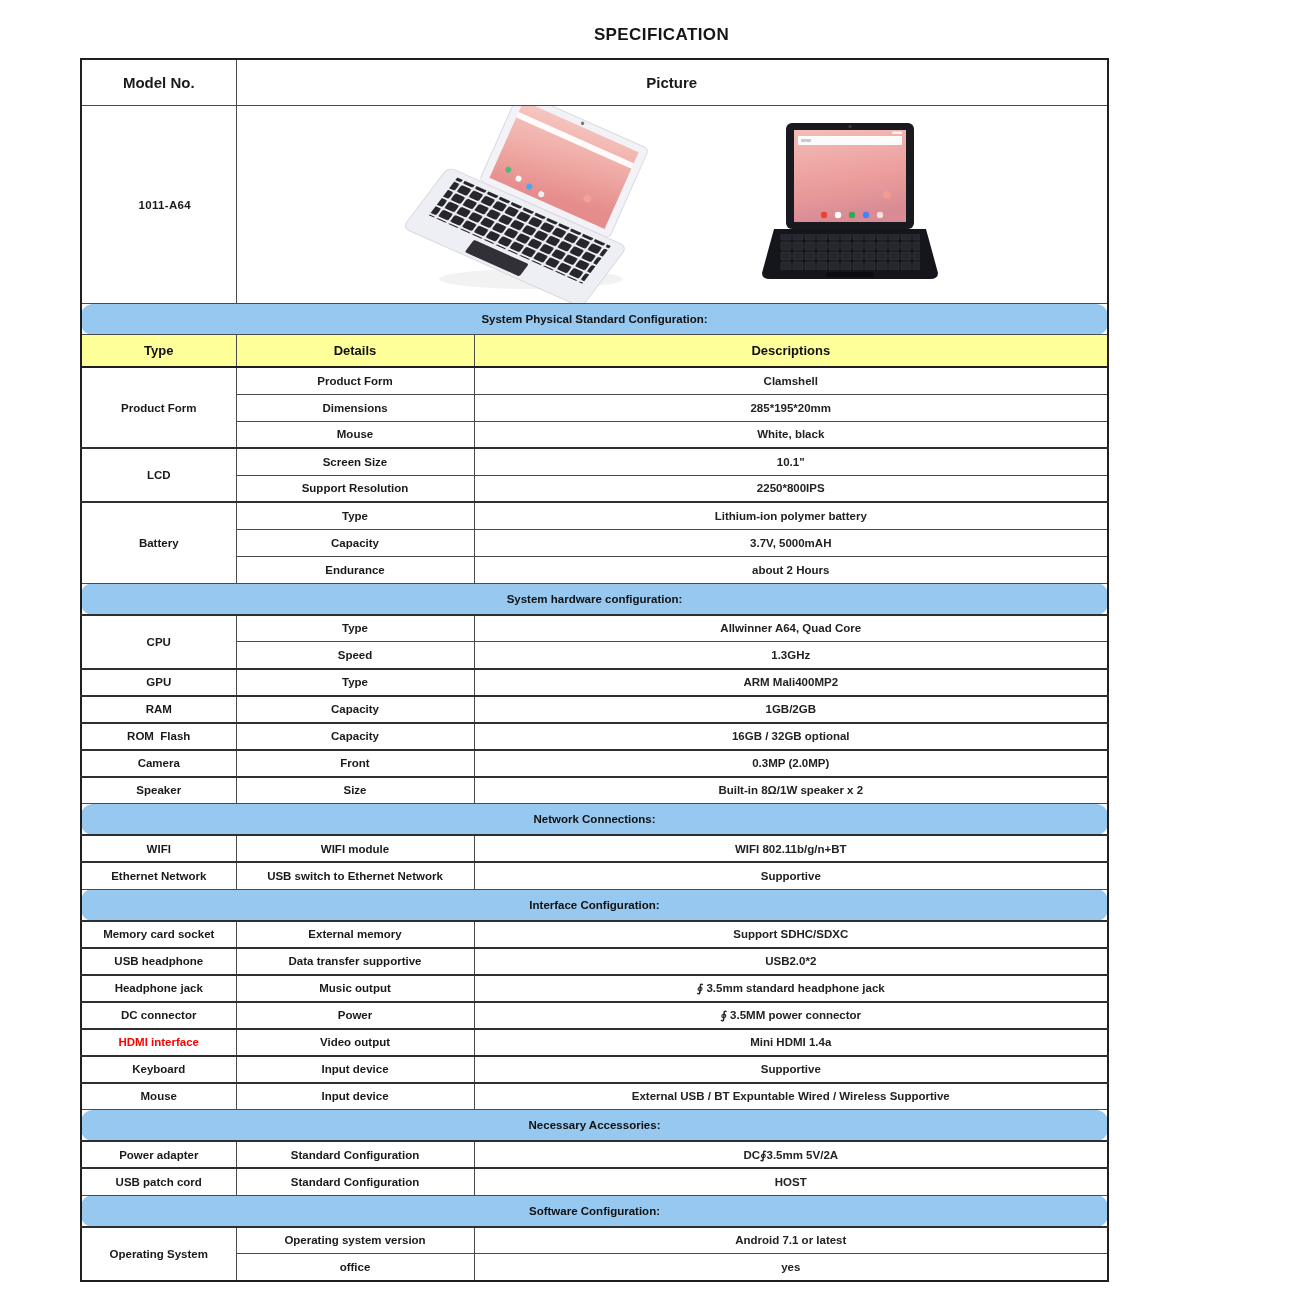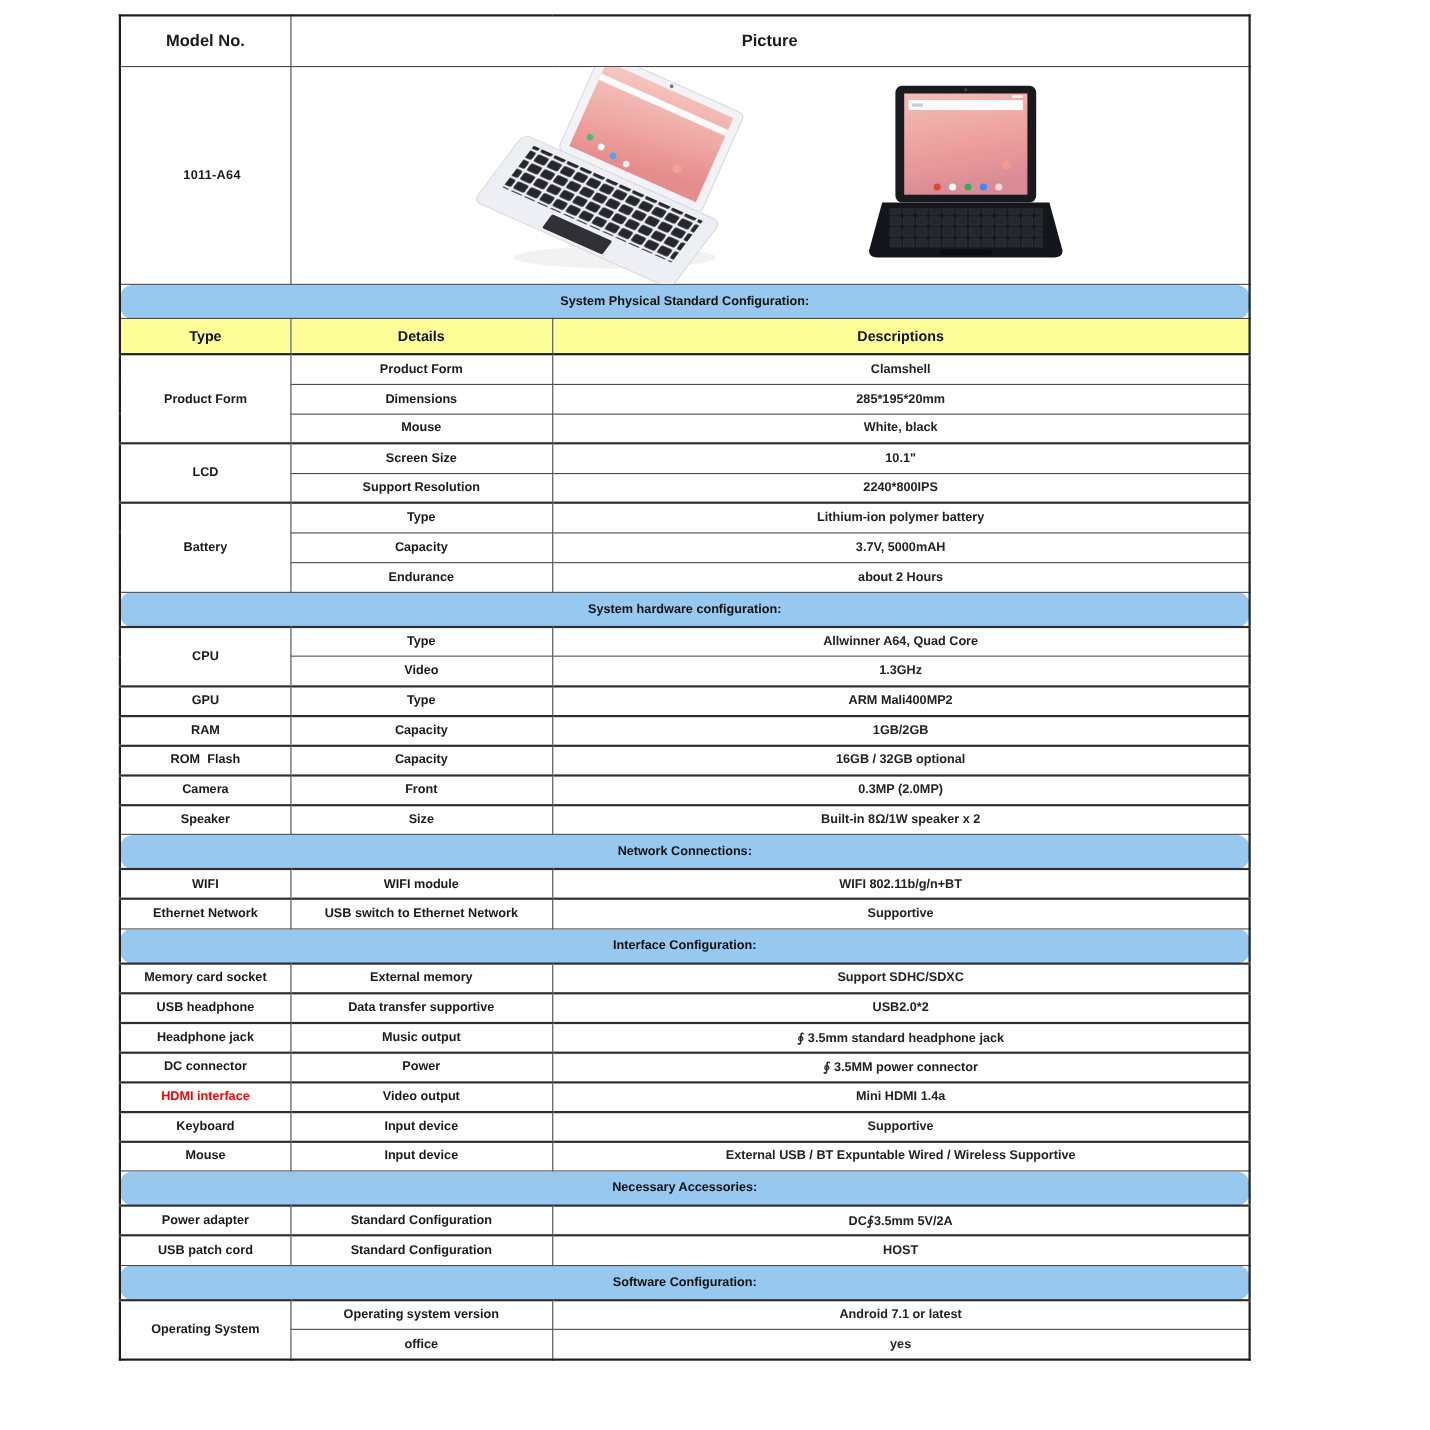--- a/index.html
+++ b/index.html
@@ -15,21 +15,21 @@
     --red:#FF0000;
     --bd-dark:#1f1f1f;
     --bd-thin:#4a4a4a;
   }
   .page{position:relative;width:1300px;height:1300px;overflow:hidden;}
   .doc-title{
     width:1027px;margin:0 0 0 148px;padding-top:25px;
     text-align:center;font-size:17px;font-weight:bold;letter-spacing:.4px;color:#161616;
   }
   table.spec{
-    width:1027px;margin:13px 0 0 108px;
+    width:1027px;margin:13px 0 0 80px;
     border-collapse:collapse;table-layout:fixed;
     border:2px solid var(--bd-dark);
   }
   table.spec td{
     border:1px solid var(--bd-thin);
     text-align:center;vertical-align:middle;
     font-size:11.5px;padding:2px 4px;overflow:hidden;
   }
   tr.hdr-row td{height:41px;font-weight:bold;font-size:15px;}
   tr.picture-row td{height:193px;padding-left:16px;}
@@ -51,20 +51,21 @@
   td.type-cell{font-weight:bold;white-space:pre-wrap;}
   td.detail-cell{font-weight:bold;}
   td.desc-cell{font-weight:bold;color:#222;}
   svg{overflow:visible;display:block;}
 </style>
 </head>
 <body>
 
 <div class="page">
 
+  <h1 class="doc-title">SPECIFICATION</h1>
 
   <table class="spec">
     <colgroup>
       <col style="width:155px">
         <col style="width:238px">
         <col style="width:634px">
     </colgroup>
     <tbody>
       <tr class="hdr-row">
         <td>Model No.</td>
@@ -158,21 +159,21 @@
           <td class="detail-cell">Mouse</td>
           <td class="desc-cell">White, black</td>
         </tr>
         <tr class="data-row group-start">
           <td class="type-cell" rowspan="2">LCD</td>
           <td class="detail-cell">Screen Size</td>
           <td class="desc-cell">10.1"</td>
         </tr>
         <tr class="data-row">
           <td class="detail-cell">Support Resolution</td>
-          <td class="desc-cell">2240*800IPS</td>
+          <td class="desc-cell">2250*800IPS</td>
         </tr>
         <tr class="data-row group-start">
           <td class="type-cell" rowspan="3">Battery</td>
           <td class="detail-cell">Type</td>
           <td class="desc-cell">Lithium-ion polymer battery</td>
         </tr>
         <tr class="data-row">
           <td class="detail-cell">Capacity</td>
           <td class="desc-cell">3.7V, 5000mAH</td>
         </tr>
@@ -182,21 +183,21 @@
         </tr>
         <tr class="section-row">
           <td class="section-header" colspan="3">System hardware configuration:</td>
         </tr>
         <tr class="data-row group-start">
           <td class="type-cell" rowspan="2">CPU</td>
           <td class="detail-cell">Type</td>
           <td class="desc-cell">Allwinner A64, Quad Core</td>
         </tr>
         <tr class="data-row">
-          <td class="detail-cell">Video</td>
+          <td class="detail-cell">Speed</td>
           <td class="desc-cell">1.3GHz</td>
         </tr>
         <tr class="data-row group-start">
           <td class="type-cell" rowspan="1">GPU</td>
           <td class="detail-cell">Type</td>
           <td class="desc-cell">ARM Mali400MP2</td>
         </tr>
         <tr class="data-row group-start">
           <td class="type-cell" rowspan="1">RAM</td>
           <td class="detail-cell">Capacity</td>

